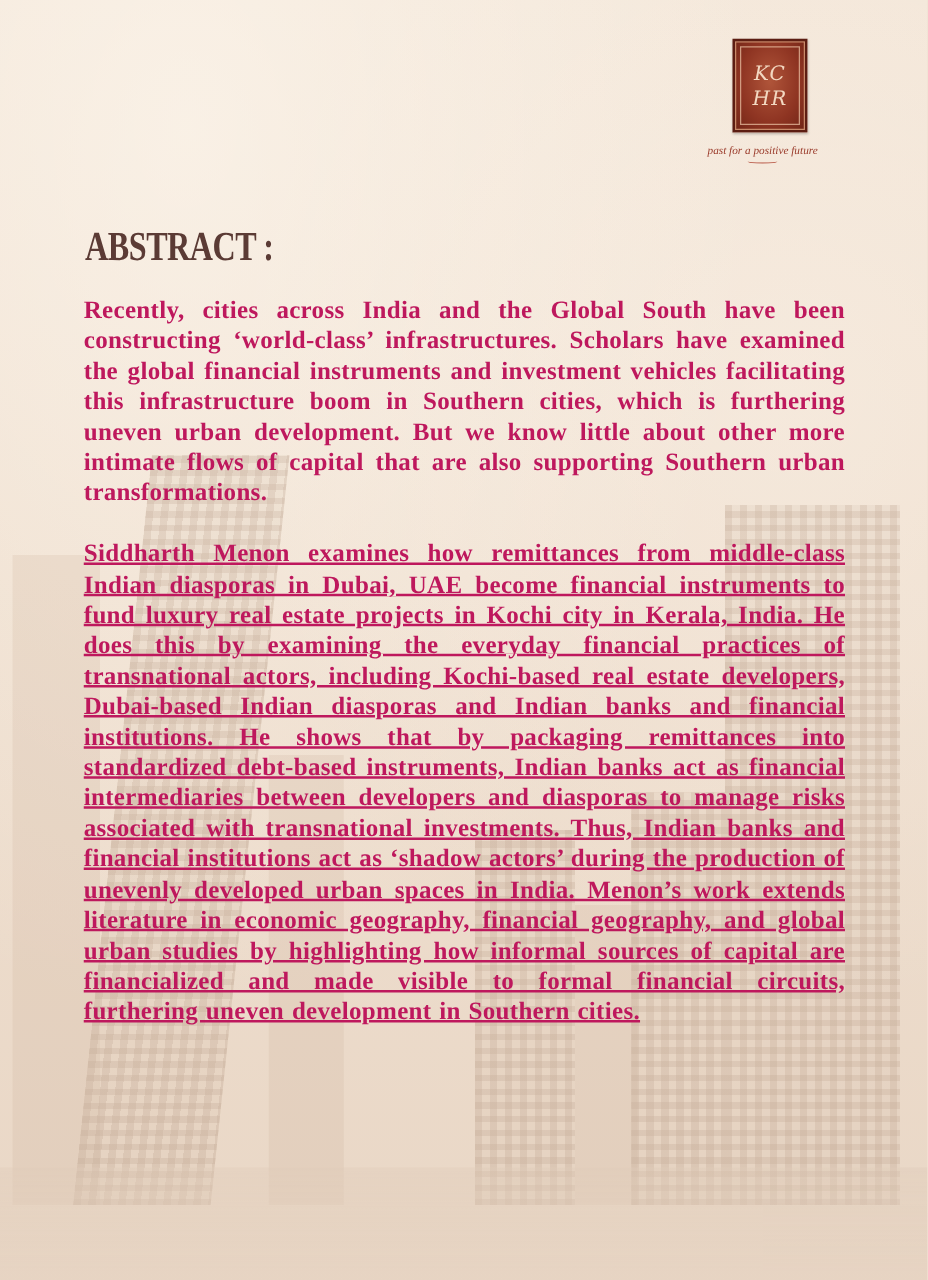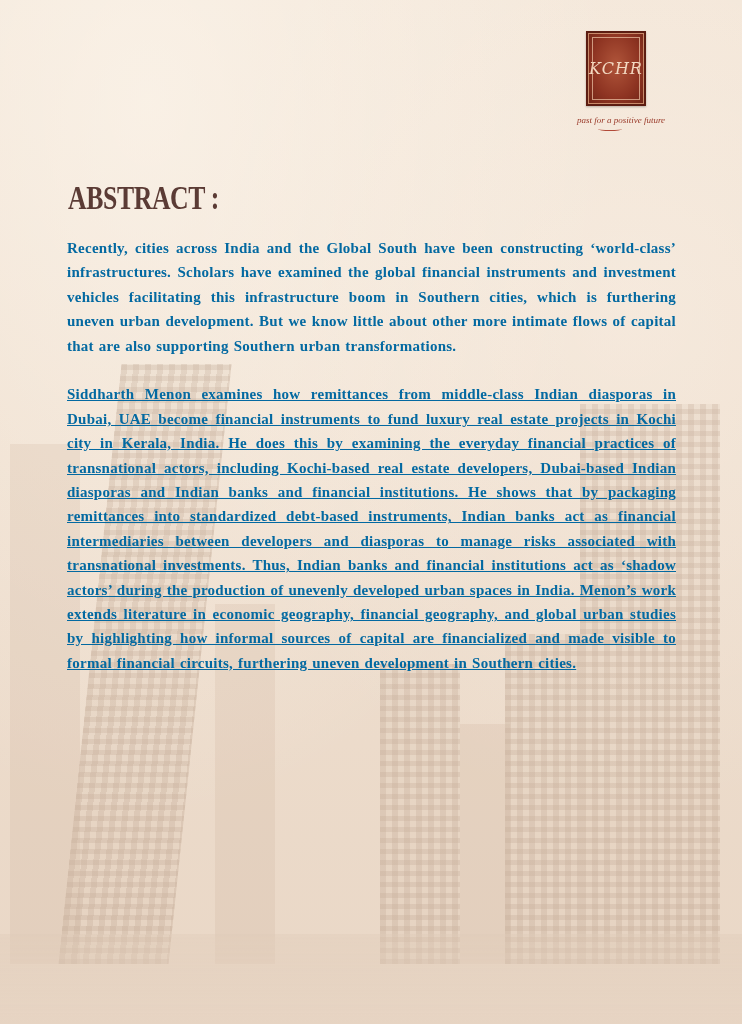--- a/index.html
+++ b/index.html
@@ -29,51 +29,51 @@
     }
     .ground { position: absolute; left: 0; right: 0; bottom: 0; height: 90px;
       background: linear-gradient(180deg, rgba(214,192,172,0.4), rgba(226,206,188,0.6)); }
 
     .logo-wrap { position: absolute; left: 586px; top: 31px; width: 60px; height: 75px; }
     .logo {
       width: 60px; height: 75px; box-sizing: border-box;
       background: radial-gradient(ellipse at 50% 45%, #b0553a 0%, #8e3422 60%, #6f2416 100%);
       border: 2px solid #5c1d12;
       box-shadow: 0 0 0 1px #c98a6a inset, 0 1px 2px rgba(0,0,0,0.25);
-      display: flex; flex-direction: row; align-items: center; justify-content: center;
+      display: flex; flex-direction: column; align-items: center; justify-content: center;
       position: relative;
     }
     .logo::after {
       content: ""; position: absolute; inset: 4px; border: 1px solid rgba(240,200,170,0.7);
     }
     .logo-line {
       color: #f3d9c2; font-family: "DejaVu Serif", serif; font-size: 16px; line-height: 20px;
       letter-spacing: 1px; font-style: italic;
     }
     .tagline {
-      position: absolute; left: 566px; top: 115px; width: 110px; text-align: center;
+      position: absolute; left: 566px; top: 115px; width: 110px; 
       font-family: "Liberation Serif", serif; font-style: italic; font-size: 9px; color: #9a3a2a;
     }
     .tagline-swoosh {
       position: absolute; left: 598px; top: 127px; width: 24px; height: 3px;
       border-bottom: 1px solid #b24a38; border-radius: 0 0 50% 50%;
     }
 
     .title {
       position: absolute; left: 68px; top: 180px;
       font-family: "Liberation Serif", serif; font-weight: bold;
       font-size: 33px; color: #5b3b35; letter-spacing: -0.5px;
       transform: scaleX(0.78); transform-origin: left top;
       margin: 0;
     }
     .body {
       position: absolute; left: 67px; top: 236px; width: 609px;
-      color: #0369a1;
+      color: #be185d;
       font-family: "Liberation Serif", serif; font-weight: bold;
-      font-size: 15px; line-height: 24.4px;
+      font-size: 20px; line-height: 24.4px;
       text-align: justify; letter-spacing: 0.25px; word-spacing: 1px;
     }
     .body p { margin: 0; }
     .body p + p { margin-top: 24.4px; text-decoration: underline; }
   </style>
 </head>
 <body>
 
 <div class="page">
   <div class="skyline">

